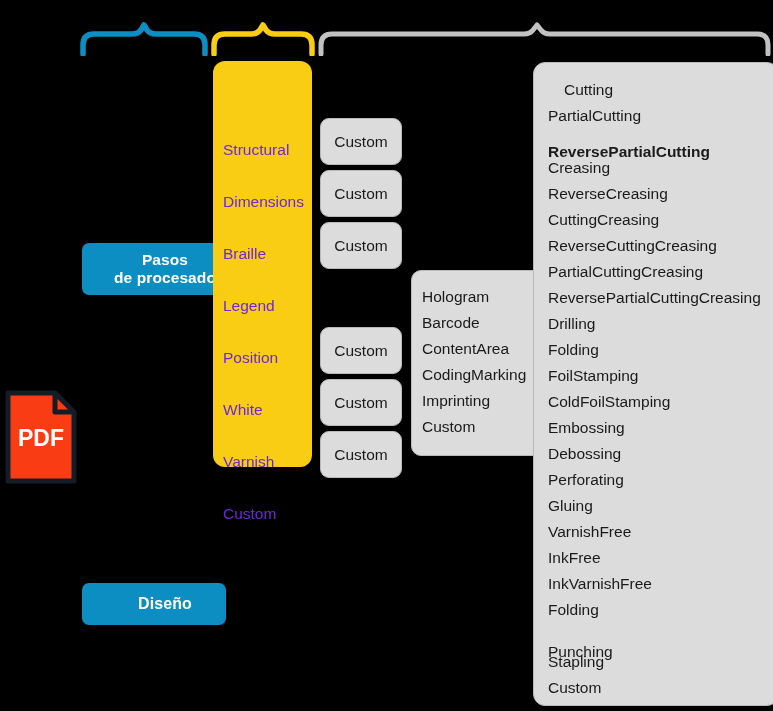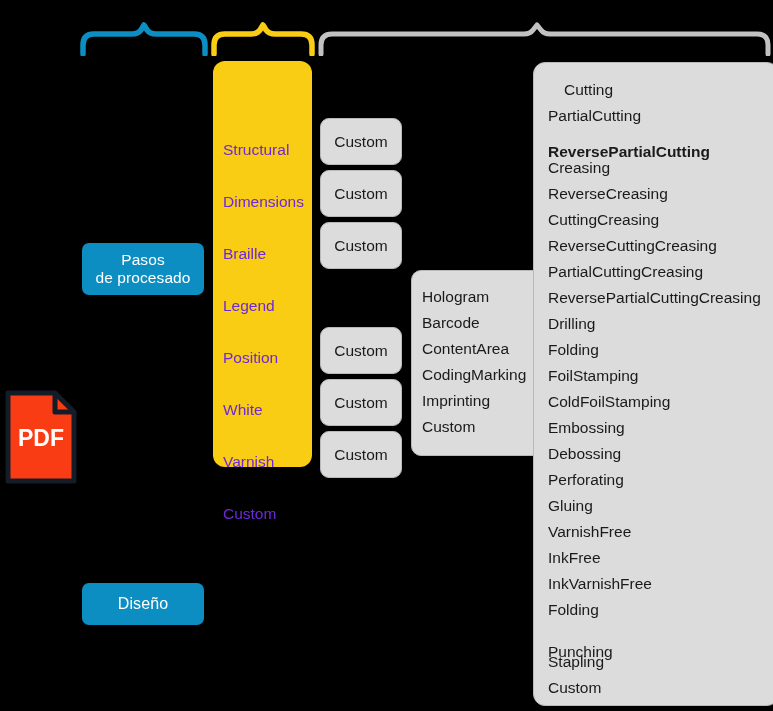--- a/index.html
+++ b/index.html
@@ -31,28 +31,29 @@
     height: 121px;
   }
   .pdf-icon svg { display: block; }
 
   
   .pill {
     position: absolute;
     background: #0d8ec2;
     border-radius: 7px;
     color: #ffffff;
-    font-weight: normal;
+    font-weight: bold;
     display: flex;
     align-items: center;
     justify-content: center;
     text-align: center;
     line-height: 1.18;
     font-size: 15.5px;
     letter-spacing: 0.1px;
+    padding-left: 22px;
   }
   #pill-pasos {
     left: 82px;
     top: 243px;
     width: 122px;
     height: 52px;
   }
   #pill-diseno {
     left: 82px;
     top: 583px;

